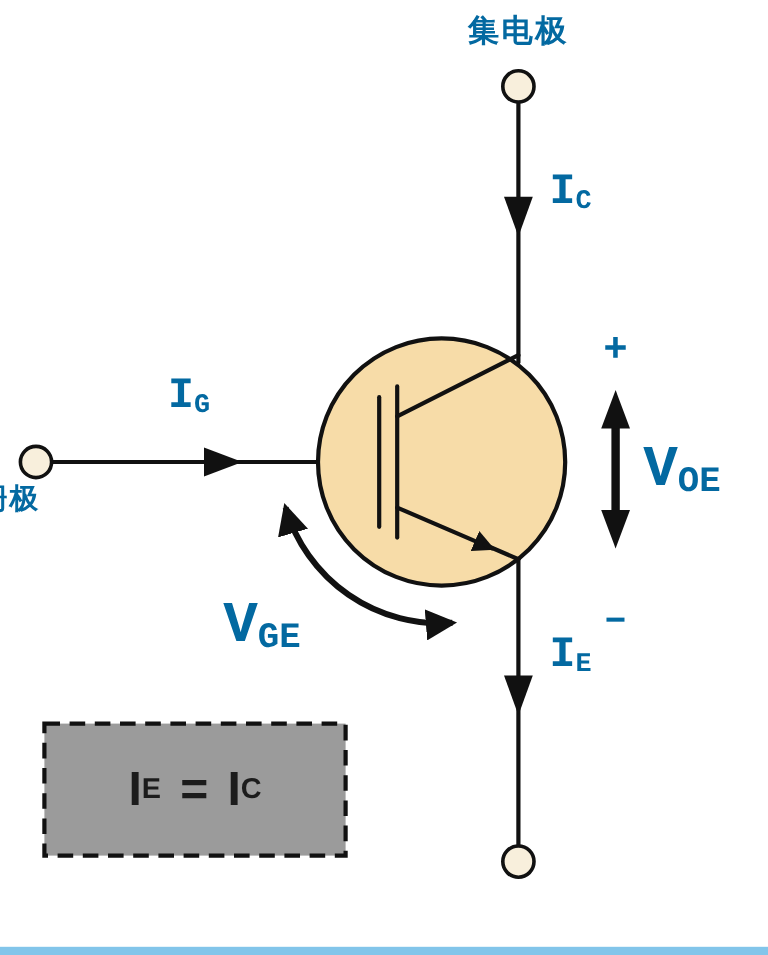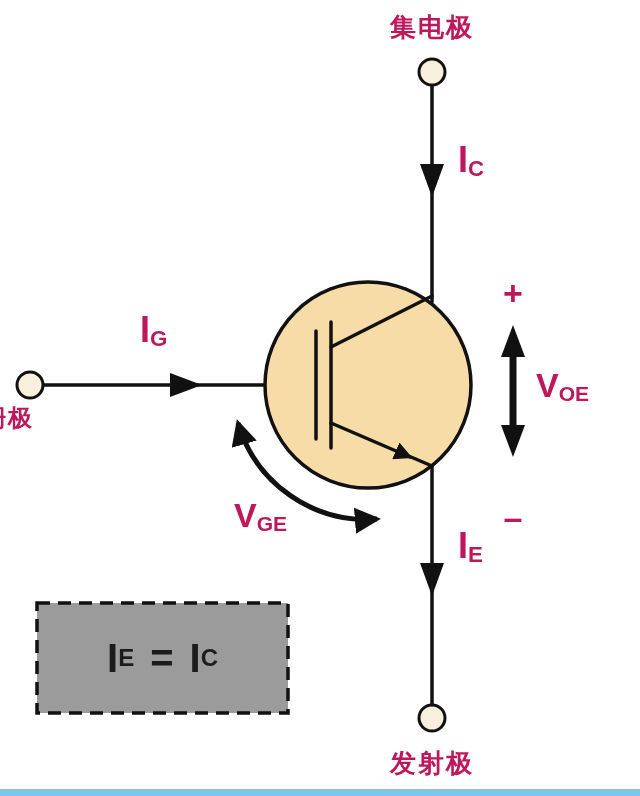--- a/index.html
+++ b/index.html
@@ -19,25 +19,25 @@
   .sym-line  { stroke:var(--line,#111111); stroke-width:3.5; fill:none; stroke-linecap:round; }
   .body      { fill:var(--transistor-fill,#F7DCA8); stroke:var(--line,#111111); stroke-width:3.5; }
   .term      { fill:var(--terminal-fill,#F8EFDC); stroke:var(--line,#111111); stroke-width:3; }
   .arrowhead { fill:var(--line,#111111); stroke:none; }
   .thick     { stroke:var(--line,#111111); stroke-width:7; fill:none; }
   .arc       { stroke:var(--line,#111111); stroke-width:5; fill:none; }
   .fbox      { fill:var(--formula-box-fill,#9B9B9B); stroke:var(--line,#111111);
                stroke-width:3.5; stroke-dasharray:13 8; }
 
   
-  .label { position:absolute; color:#be185d; white-space:nowrap; line-height:1; }
+  .label { position:absolute; color:#0369a1; white-space:nowrap; line-height:1;font-family:Liberation Mono, monospace; }
   .cn  { font-size:26px; font-weight:600; letter-spacing:2px; }
   .sym { font-weight:700; font-size:36px; }
   .sym .sub { font-size:0.62em; font-weight:700; vertical-align:-0.18em; letter-spacing:0; }
-  .big { font-size:34px; }
+  .big { font-size:48px; }
   .sign { font-size:34px; font-weight:700; }
   .center-x { transform:translateX(-50%); }
 
   .formula-text {
     position:absolute; left:37px; top:603px; width:251px; height:110px;
     display:flex; align-items:center; justify-content:center;
     font-weight:700; font-size:40px; color:#1c1c1c;
   }
   .formula-text .sub { font-size:0.6em; font-weight:700; vertical-align:-0.15em; }
   .formula-text .eq { margin:0 16px; }
@@ -83,36 +83,35 @@
 
     <circle class="term" cx="432" cy="72" r="13"></circle>
     <circle class="term" cx="30" cy="385" r="13"></circle>
     <circle class="term" cx="432" cy="718" r="13"></circle>
 
     <rect class="fbox" x="37" y="603" width="251" height="110"></rect>
   </svg>
 
   <div class="label cn center-x" style="left:432px; top:14px;">集电极</div>
   <div class="label cn" style="left:-18px; top:406px; font-size:24px;">栅极</div>
-  <div class="label cn center-x" style="left:432px; top:750px;">发射极</div>
 
   <div class="label sym" style="left:458px; top:142px;">
     <span>I</span><span class="sub">C</span>
   </div>
   <div class="label sym" style="left:140px; top:312px;">
     <span>I</span><span class="sub">G</span>
   </div>
   <div class="label sym" style="left:458px; top:528px;">
     <span>I</span><span class="sub">E</span>
   </div>
 
   <div class="label sym big" style="left:536px; top:368px;">
     <span>V</span><span class="sub">OE</span>
   </div>
-  <div class="label sym big" style="left:186px; top:498px;margin-left:48px;">
+  <div class="label sym big" style="left:186px; top:498px;">
     <span>V</span><span class="sub">GE</span>
   </div>
 
   <div class="label sign center-x" style="left:513px; top:276px;">+</div>
   <div class="label sign center-x" style="left:513px; top:500px;">–</div>
 
   <div class="formula-text">
     <span>I</span>
       <span class="sub">E</span>
       <span class="eq">=</span>

